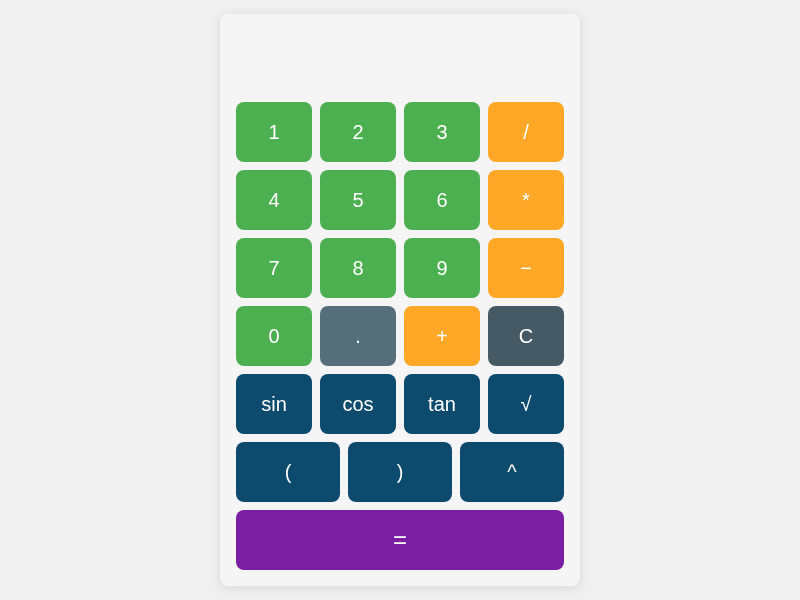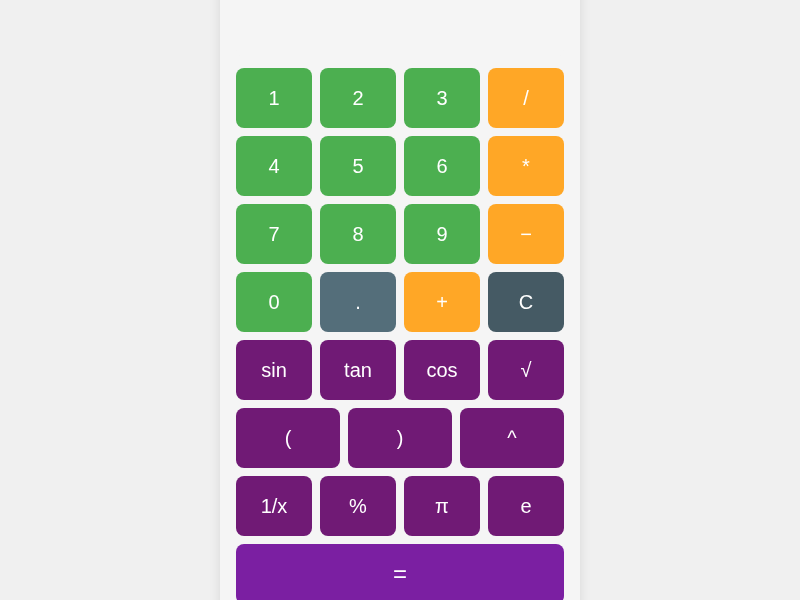--- a/index.html
+++ b/index.html
@@ -51,21 +51,21 @@
       cursor: pointer;
       display: flex;
       align-items: center;
       justify-content: center;
       transition: opacity 0.15s;
     }
     .btn-green  { background: #4CAF50; }
     .btn-orange { background: #FFA726; }
     .btn-gray   { background: #546E7A; }
     .btn-dark   { background: #455A64; }
-    .btn-blue   { background: #701a75; }
+    .btn-blue   { background: #0c4a6e; }
     .btn-equals {
       flex: 1;
       height: 60px;
       border: none;
       border-radius: 8px;
       font-size: 24px;
       font-weight: 500;
       color: white;
       cursor: pointer;
       background: #7B1FA2;
@@ -104,32 +104,26 @@
         <button class="btn btn-orange">−</button>
       </div>
       <div class="row">
         <button class="btn btn-green">0</button>
         <button class="btn btn-gray">.</button>
         <button class="btn btn-orange">+</button>
         <button class="btn btn-dark">C</button>
       </div>
       <div class="row">
         <button class="btn btn-blue">sin</button>
+        <button class="btn btn-blue">cos</button>
         <button class="btn btn-blue">tan</button>
-        <button class="btn btn-blue">cos</button>
         <button class="btn btn-blue">√</button>
       </div>
       <div class="row">
         <button class="btn btn-blue">(</button>
         <button class="btn btn-blue">)</button>
         <button class="btn btn-blue">^</button>
-      </div>
-      <div class="row">
-        <button class="btn btn-blue">1/x</button>
-        <button class="btn btn-blue">%</button>
-        <button class="btn btn-blue">π</button>
-        <button class="btn btn-blue">e</button>
       </div>
       <div class="row-full">
         <button class="btn-equals">=</button>
       </div>
     </div>
 </div>
 
 </body></html>

